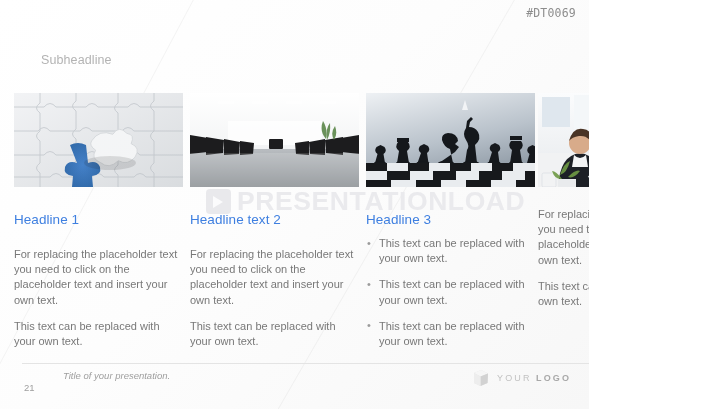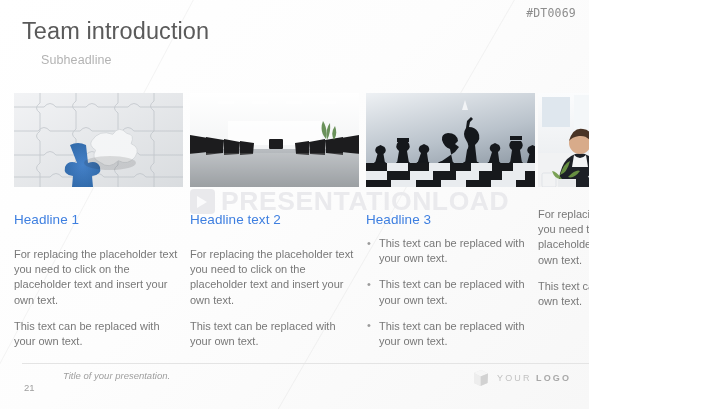--- a/index.html
+++ b/index.html
@@ -137,21 +137,21 @@
     position: absolute;
     left: 1px;
     top: -0.5px;
     color: #9b9b9b;
     font-size: 11px;
   }
 
   
   .watermark {
     position: absolute;
-    left: 190px;
+    left: 206px;
     top: 186px;
     display: flex;
     align-items: center;
     gap: 6px;
     z-index: 2;
     pointer-events: none;
   }
   .wm-mark {
     width: 25px;
     height: 25px;
@@ -218,21 +218,20 @@
 </head>
 <body>
 
 <div class="slide">
 
   <div class="diag diag-a"></div>
   <div class="diag diag-b"></div>
   <div class="diag diag-c"></div>
 
   <div class="doc-id">#DT0069</div>
-  <div class="title">Team introduction</div>
   <div class="subtitle">Subheadline</div>
 
   <div class="columns">
 
     <div class="col col-0">
       <div class="thumb">
         <svg viewBox="0 0 169 94" preserveAspectRatio="none">
           <defs>
             <linearGradient id="pzBg" x1="0" y1="0" x2="1" y2="1">
               <stop offset="0" stop-color="#f2f3f5"></stop>

